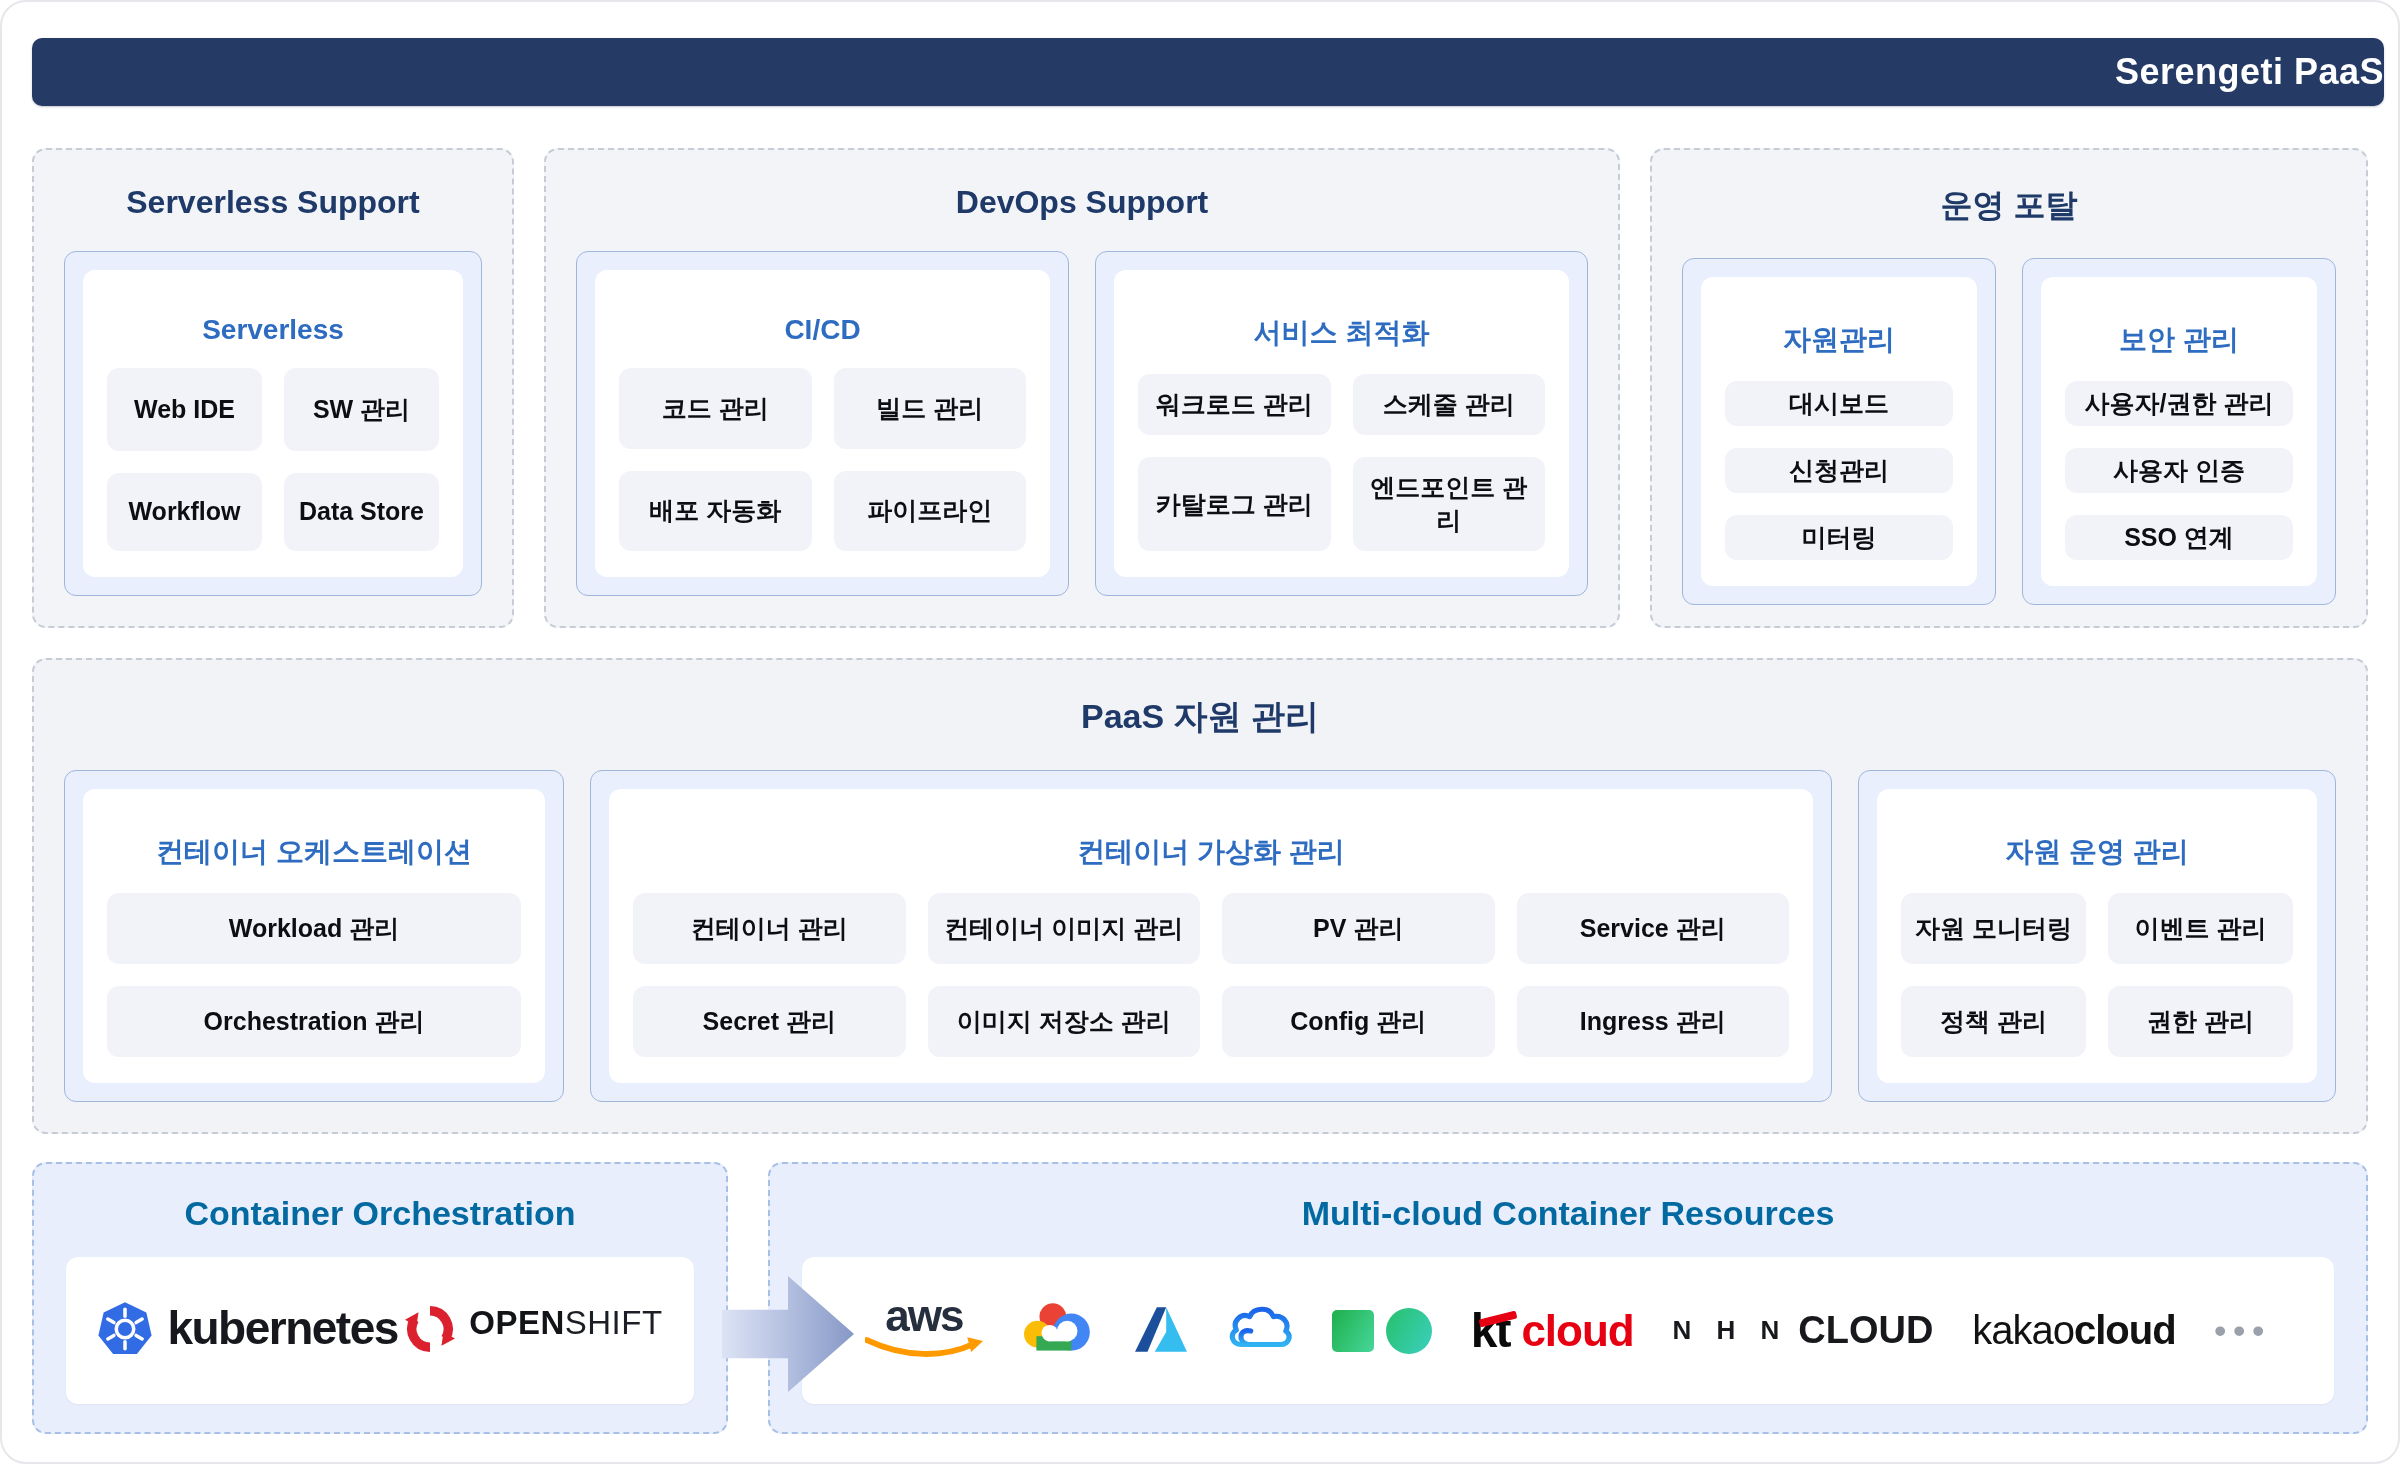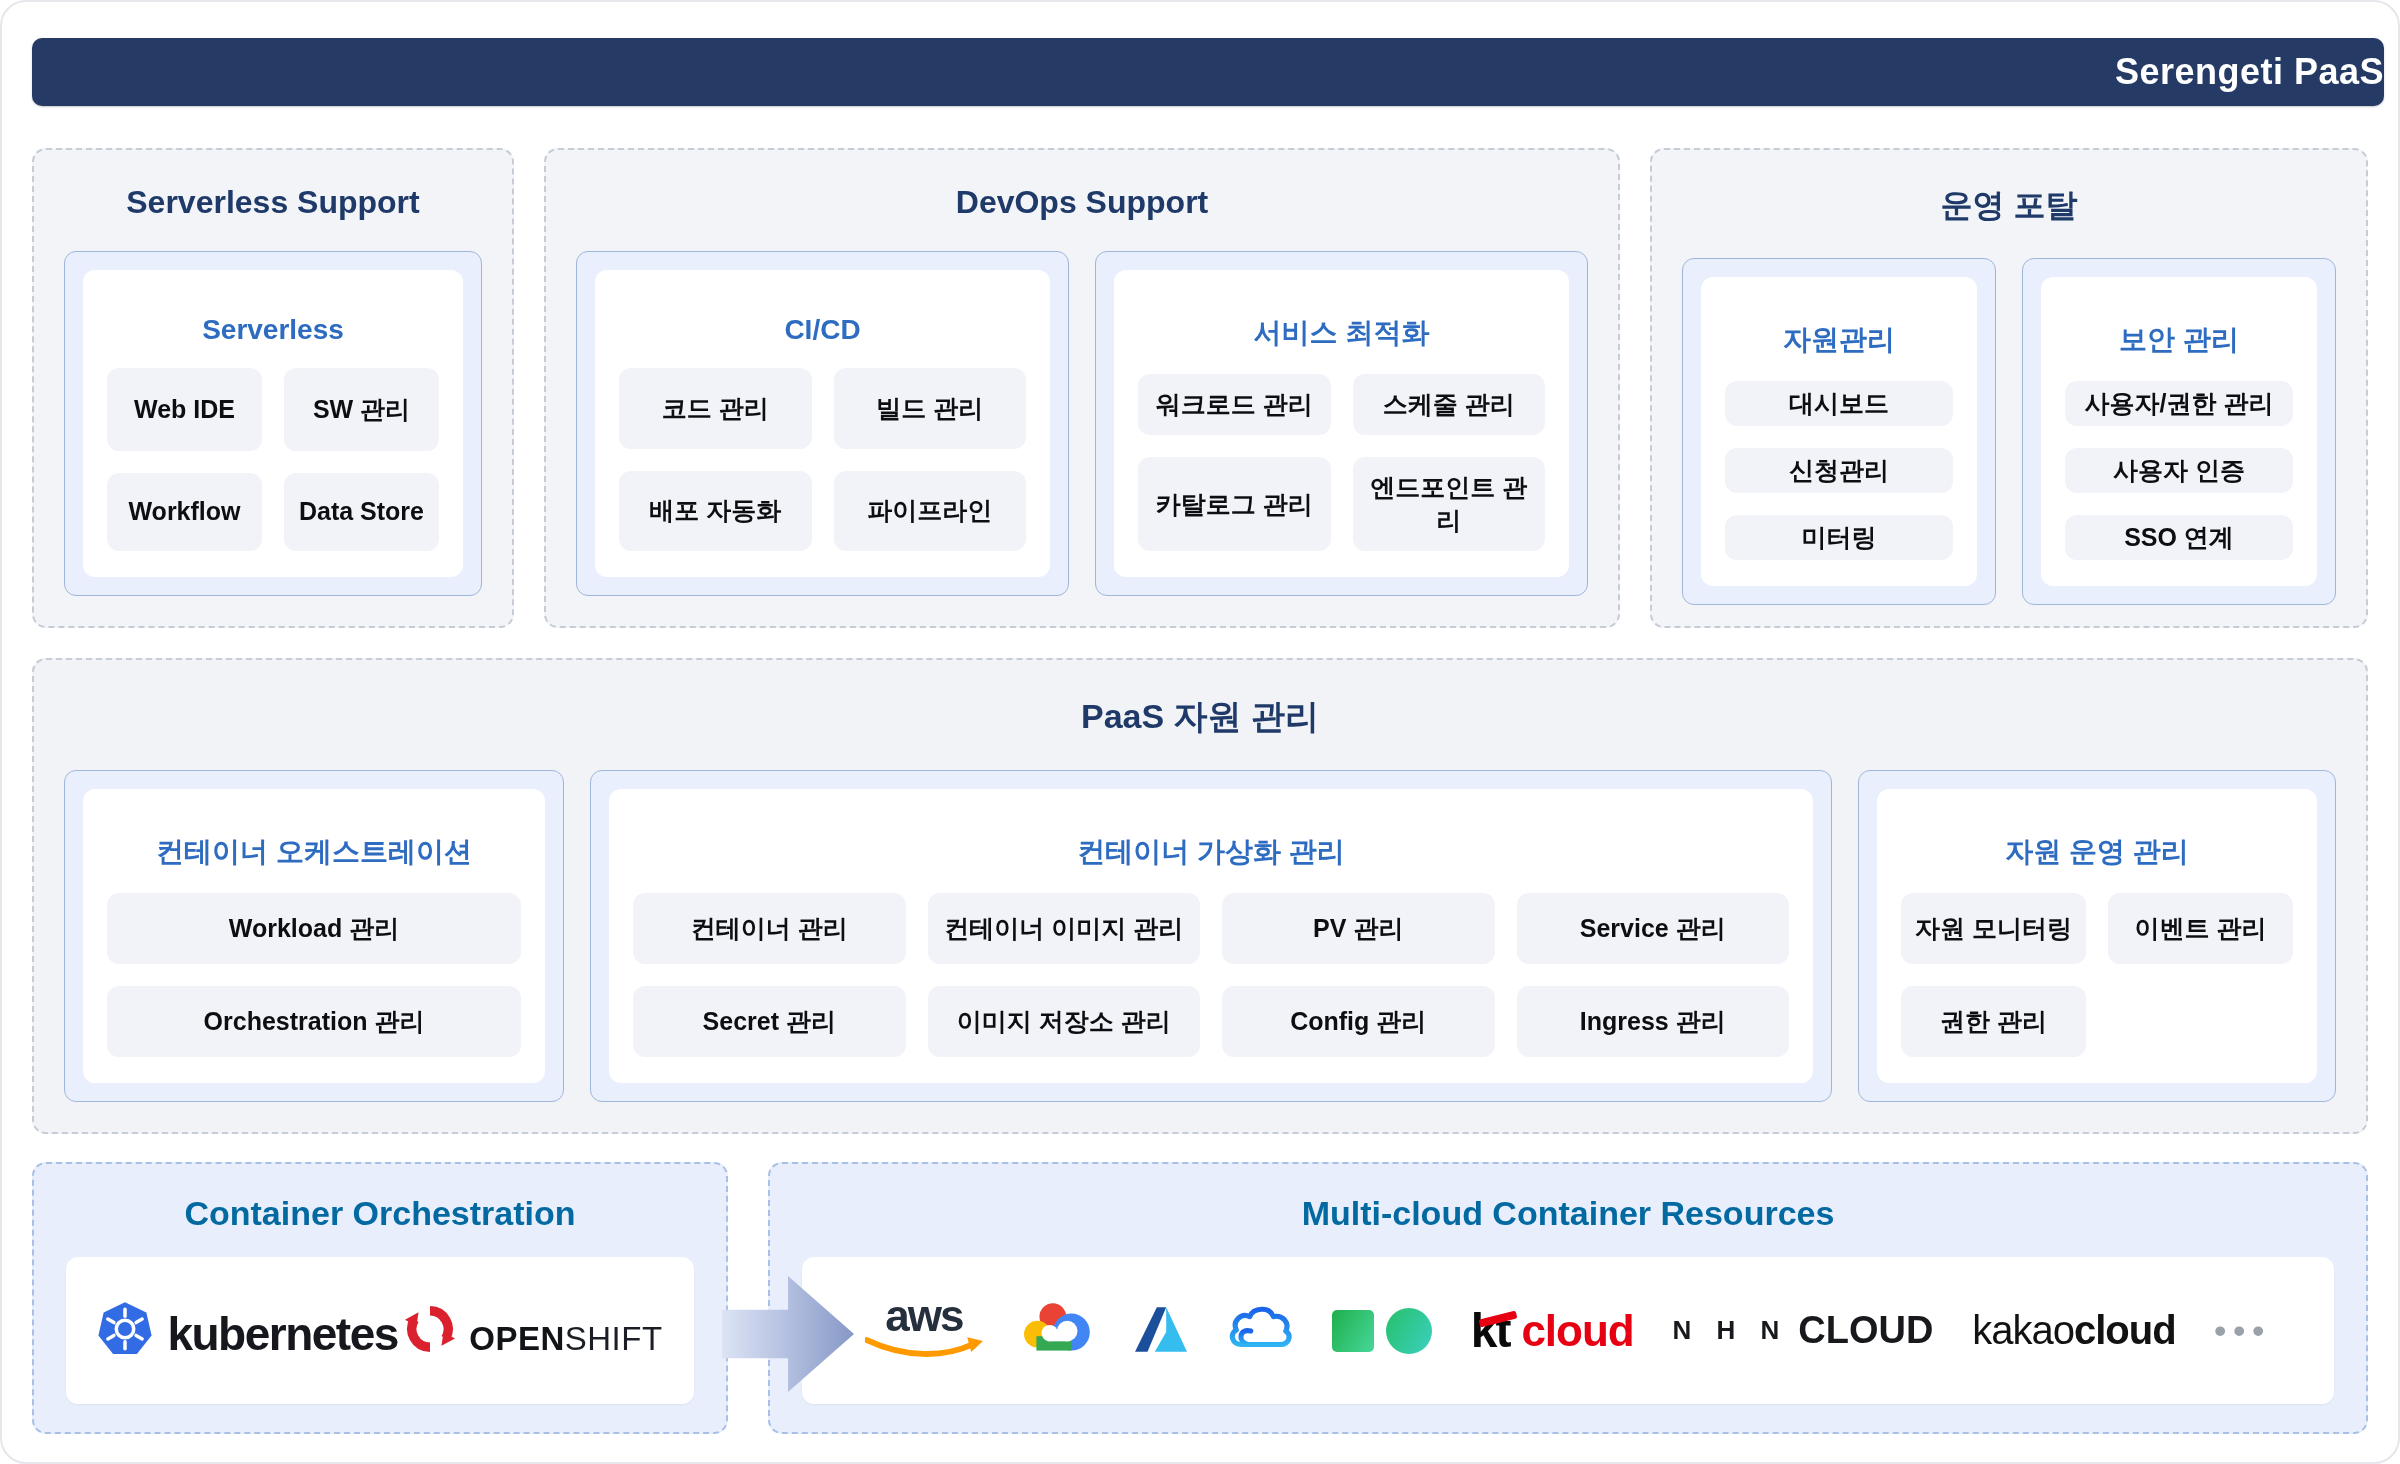--- a/index.html
+++ b/index.html
@@ -49,21 +49,21 @@
   .bp-orch{flex:0 0 696px;}
   .bp-cloud{flex:1;}
   .logocard{flex:1;margin-top:24px;background:#fff;border-radius:12px;display:flex;align-items:center;
             justify-content:space-evenly;padding:0 24px;box-shadow:0 1px 2px rgba(30,40,70,.05);}
 
   .flow-arrow{position:absolute;left:690px;top:114px;width:132px;height:116px;z-index:5;
               background:linear-gradient(90deg,#DCE3F4 0%,#B7C3E2 45%,#8698C6 100%);
               clip-path:polygon(0 29%,50% 29%,50% 0,100% 50%,50% 100%,50% 71%,0 71%);}
 
   
-  .logo{display:flex;align-items:flex-end;gap:14px;}
+  .logo{display:flex;align-items:flex-start;gap:14px;}
   .k8s-text{font-size:46px;font-weight:800;color:#16181D;letter-spacing:-1.5px;}
   .os-open{font-size:33px;font-weight:800;color:#121418;letter-spacing:.5px;}
   .os-shift{font-size:33px;font-weight:400;color:#1B1E24;letter-spacing:.5px;}
   .aws{display:flex;flex-direction:column;align-items:center;gap:2px;}
   .aws-text{font-size:44px;font-weight:800;color:#252F3E;line-height:.85;letter-spacing:-2px;}
   .gs{display:flex;align-items:center;gap:12px;}
   .gs-square{width:42px;height:42px;border-radius:5px;background:linear-gradient(120deg,#1FAF4B,#46D79B);}
   .gs-circle{width:46px;height:46px;border-radius:50%;background:linear-gradient(120deg,#28C06A,#3AD0C0);}
   .ktwrap{display:flex;align-items:center;gap:12px;}
   .kt-black{position:relative;font-size:48px;font-weight:900;color:#0A0A0B;letter-spacing:-2px;}
@@ -190,20 +190,21 @@
             </div>
           </div>
         </div>
 
         <div class="bluecard c-ops">
           <div class="whitecard">
             <h3>자원 운영 관리</h3>
             <div class="chips cols2">
               <div class="chip">자원 모니터링</div>
               <div class="chip">이벤트 관리</div>
+              <div class="chip">정책 관리</div>
               <div class="chip">권한 관리</div>
             </div>
           </div>
         </div>
       </div>
     </div>
   </div>
 
   <div class="row3">
 

